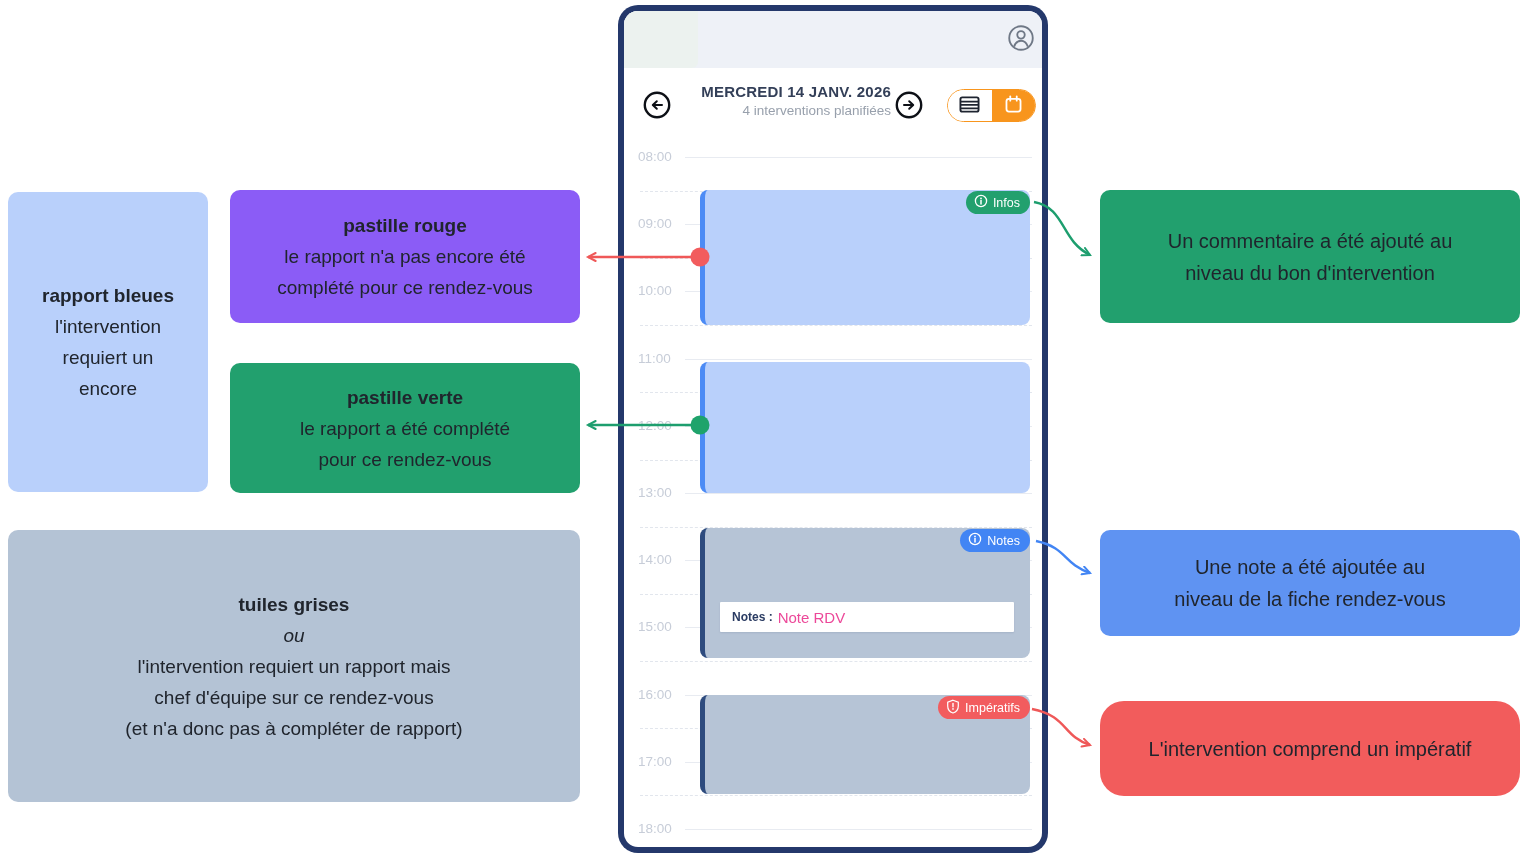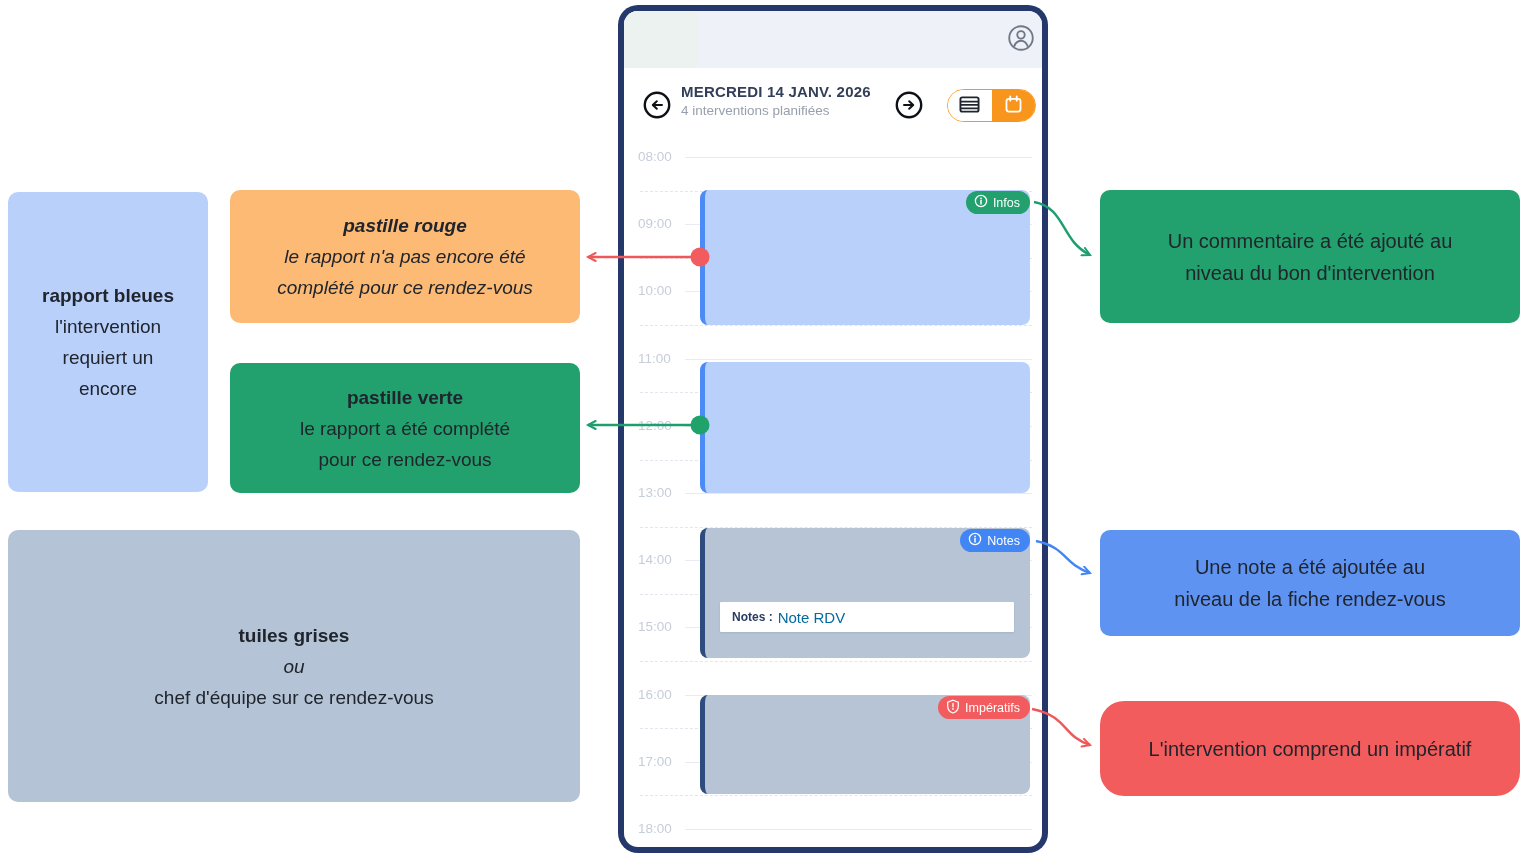--- a/index.html
+++ b/index.html
@@ -5,34 +5,34 @@
   html,body{margin:0;padding:0;background:#ffffff;}
   .canvas{position:relative;width:1530px;height:859px;background:#ffffff;overflow:hidden;
           font-family:"Liberation Sans",sans-serif;color:#20252d;}
   
   .callout{position:absolute;border-radius:10px;display:flex;flex-direction:column;
            align-items:center;justify-content:center;text-align:center;
            font-size:19px;line-height:31px;color:#20252d;}
   .callout .t{font-weight:bold;}
   .callout .italic{font-style:italic;}
   .co-blue-left{left:8px;top:192px;width:200px;height:300px;background:#b9d0fb;}
-  .co-red-left{left:230px;top:190px;width:350px;height:133px;background:#fdba74;font-style:italic;}
+  .co-red-left{left:230px;top:190px;width:350px;height:133px;background:#8b5cf6;}
   .co-green-left{left:230px;top:363px;width:350px;height:130px;background:#22a06e;}
   .co-gray-left{left:8px;top:530px;width:572px;height:272px;background:#b4c3d5;}
   .co-green-right{left:1100px;top:190px;width:420px;height:133px;background:#22a06e;font-size:20px;line-height:32px;}
   .co-blue-right{left:1100px;top:530px;width:420px;height:106px;background:#5f93f2;font-size:20px;line-height:32px;}
   .co-red-right{left:1100px;top:701px;width:420px;height:95px;background:#f25c5c;font-size:20px;line-height:32px;border-radius:24px;}
   
   .phone{position:absolute;left:618px;top:5px;width:430px;height:848px;background:#24386b;border-radius:20px;}
   .phone-inner{position:absolute;inset:6px;background:#ffffff;border-radius:14px;overflow:hidden;}
   .topbar{position:absolute;left:0;top:0;width:418px;height:57px;background:#eef1f7;}
   .topbar-block{position:absolute;left:0;top:0;width:74px;height:57px;background:#ecf2ef;border-radius:0 0 6px 0;}
   .profile-btn{position:absolute;left:383px;top:13px;width:28px;height:28px;border:none;background:transparent;padding:0;cursor:pointer;}
   .hdr-btn{position:absolute;width:28px;height:28px;border:none;background:transparent;padding:0;cursor:pointer;}
-  .hdr-center{position:absolute;left:57px;top:72px;width:210px;text-align:left;}
+  .hdr-center{position:absolute;left:57px;top:72px;width:210px;text-align:right;}
   .hdr-title{font-size:15px;font-weight:bold;color:#333f58;letter-spacing:.2px;}
   .hdr-sub{font-size:13.5px;color:#98a0ac;margin-top:3px;}
   .toggle{position:absolute;left:323px;top:78px;width:89px;height:33px;border:1.5px solid #f8951d;
           border-radius:17px;overflow:hidden;display:flex;background:#ffffff;box-sizing:border-box;}
   .tseg{flex:1;display:flex;align-items:center;justify-content:center;border:none;padding:0;cursor:pointer;background:#ffffff;}
   .tseg.sel{background:#f8951d;}
   
   .time-label{position:absolute;left:14px;width:46px;font-size:13.5px;color:#c7cdd8;}
   .hline{position:absolute;left:61px;width:347px;border-top:1.5px solid #e8ebf1;}
   .dline{position:absolute;left:16px;width:392px;border-top:1.5px dashed #e2e6ed;}
@@ -40,21 +40,21 @@
   .tile-blue{background:#b9d0fb;border-left-color:#4c8bf5;}
   .tile-gray{background:#b6c4d6;border-left-color:#2e4b7e;}
   .badge{position:absolute;height:23px;border-radius:11.5px;display:flex;align-items:center;gap:5px;
          padding:0 10px 0 8px;color:#ffffff;font-size:12.5px;font-weight:500;}
   .badge-infos{right:12px;top:180px;background:#22a06e;}
   .badge-notes{right:12px;top:518px;background:#4285f4;}
   .badge-imp{right:12px;top:685px;background:#f25c5e;}
   .notebar{position:absolute;left:96px;top:591px;width:294px;height:30px;background:#ffffff;border-radius:1px;
            display:flex;align-items:center;padding:0 12px;box-sizing:border-box;box-shadow:0 1px 2px rgba(40,60,100,.12);}
   .notebar .nl{font-size:12px;font-weight:bold;color:#2b3c63;margin-right:5px;white-space:nowrap;}
-  .notebar .nv{font-size:15px;color:#0369a1;white-space:nowrap;}
+  .notebar .nv{font-size:15px;color:#ec4899;white-space:nowrap;}
   .overlay{position:absolute;left:0;top:0;pointer-events:none;}
 </style>
 </head>
 <body>
 
 <div class="canvas">
 
   <div class="callout co-blue-left">
     <div class="t">rapport bleues</div>
     <div>l'intervention</div>
@@ -70,21 +70,23 @@
 
   <div class="callout co-green-left">
     <div class="t">pastille verte</div>
     <div>le rapport a été complété</div>
     <div>pour ce rendez-vous</div>
   </div>
 
   <div class="callout co-gray-left">
     <div class="t">tuiles grises</div>
     <div class="italic">ou</div>
+    <div>l'intervention requiert un rapport mais</div>
     <div>chef d'équipe sur ce rendez-vous</div>
+    <div>(et n'a donc pas à compléter de rapport)</div>
   </div>
 
   <div class="callout co-green-right">
     <div>Un commentaire a été ajouté au</div>
     <div>niveau du bon d'intervention</div>
   </div>
   <div class="callout co-blue-right">
     <div>Une note a été ajoutée au</div>
     <div>niveau de la fiche rendez-vous</div>
   </div>

